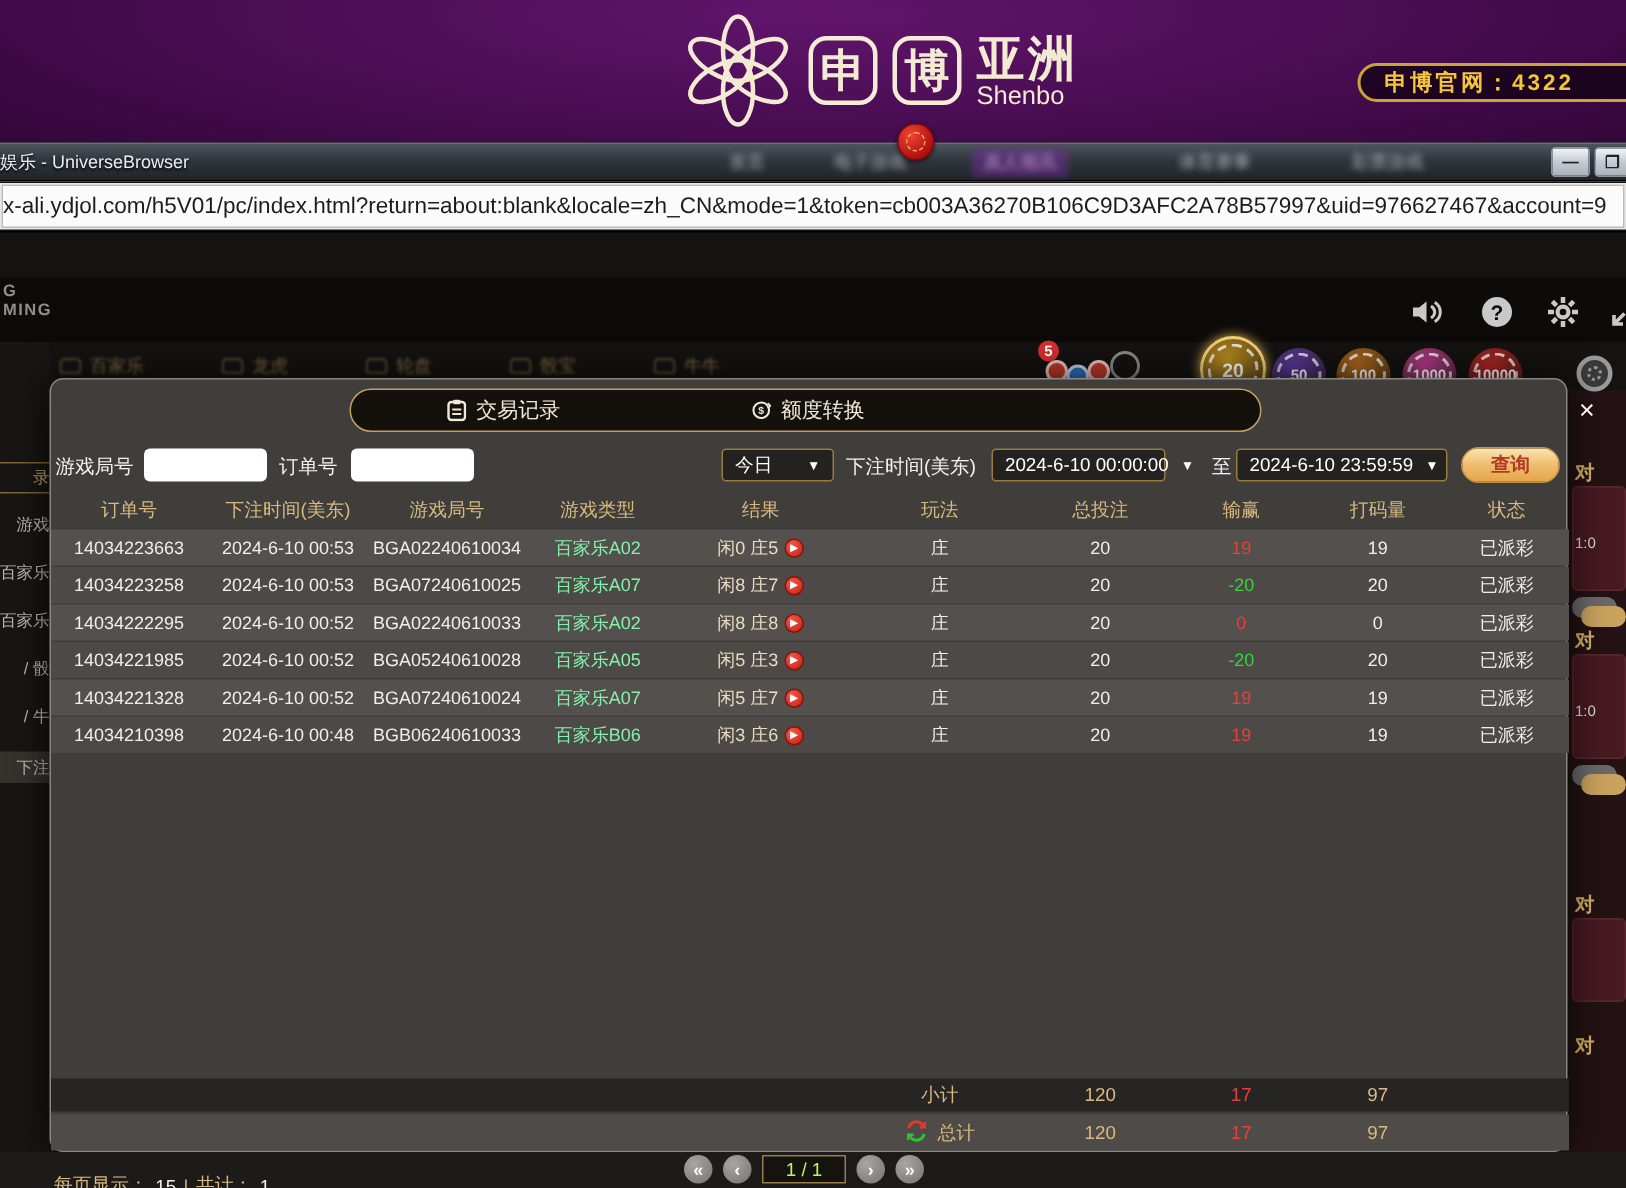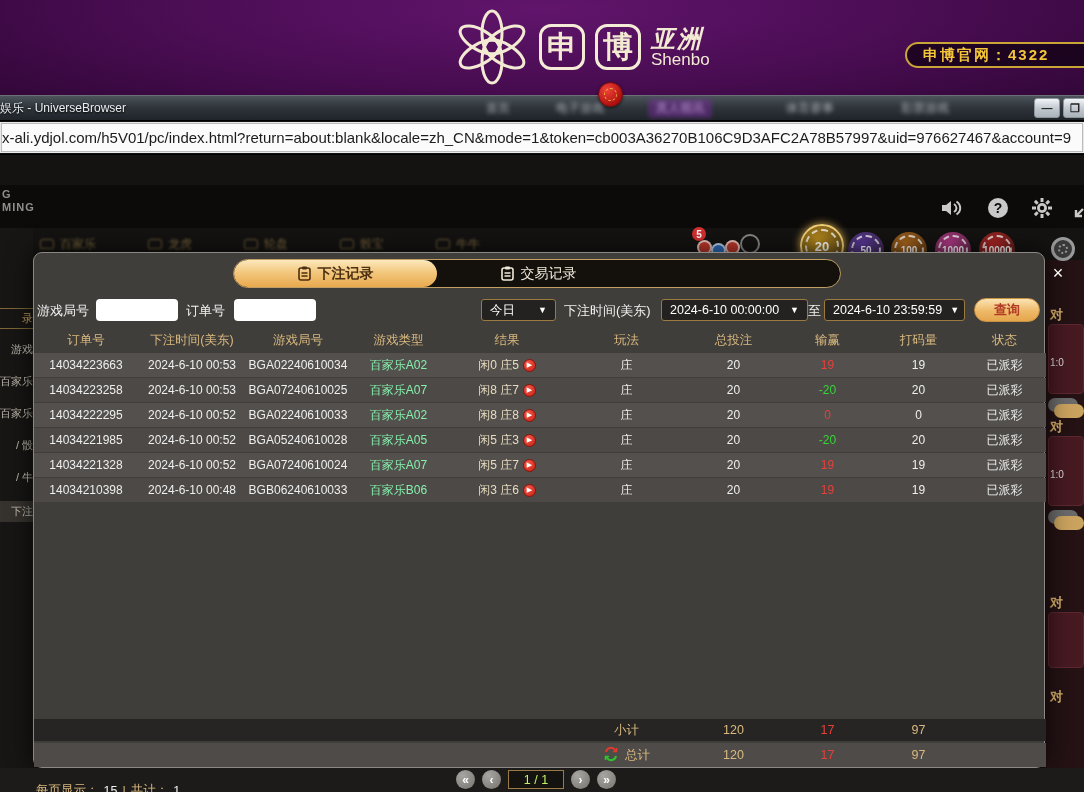--- a/index.html
+++ b/index.html
@@ -8,21 +8,21 @@
   .abs { position:absolute; }
   #stage { position:relative; width:1084px; height:792px; background:#000; }
 
   
   #banner { left:0; top:0; width:1084px; height:95px;
     background:radial-gradient(ellipse 75% 160% at 50% 10%, #61156c 0%, #4b0d54 45%, #2b0531 100%); }
   .brand { left:455px; top:2px; height:90px; display:flex; align-items:center; gap:10px; color:#f2ead2; }
   .brand-char { width:46px; height:46px; border:3px solid #f4ecd6; border-radius:12px;
     display:flex; align-items:center; justify-content:center; font-size:30px; font-weight:bold; }
   .brand-region { line-height:1; }
-  .brand-region .cn { font-size:24px; font-weight:bold; letter-spacing:2px;font-style:italic; }
+  .brand-region .cn { font-size:32px; font-weight:bold; letter-spacing:2px; }
   .brand-region .en { font-size:17px; }
   #official-pill { left:905px; top:42px; width:200px; height:26px; border:2px solid #c9a437;
     border-radius:13px; background:rgba(10,2,12,.65); color:#f3c63a; font-weight:bold;
     font-size:15px; letter-spacing:2px; display:flex; align-items:center; padding-left:16px; }
   #service-badge { left:598px; top:82px; width:25px; height:25px; border-radius:50%;
     background:radial-gradient(circle at 35% 30%, #f04438, #b01010 70%, #7d0a0a);
     border:1px solid #7d0a0a; z-index:30; box-shadow:0 1px 3px rgba(0,0,0,.6); }
   #service-badge::after{ content:""; position:absolute; inset:5px; border-radius:50%;
     border:1px dashed #f0c24a; opacity:.9; }
 
@@ -274,50 +274,50 @@
       <div class="rfrag small" style="top: 209px; z-index: 2;">1:0</div>
       <div class="rpill" style="top: 138px; left: 2px;"></div>
       <div class="rpill gold" style="top: 144px; left: 8px;"></div>
       <div class="rpill" style="top: 250px; left: 2px;"></div>
       <div class="rpill gold" style="top: 256px; left: 8px;"></div>
     </div>
 
   <div id="modal" class="abs">
 
     <div id="tabstrip" class="abs">
-        <div class="mtab active">
-          <svg class="ticon" viewBox="0 0 13 15">
-            <rect x="1" y="2" width="11" height="12" rx="2" fill="none" stroke="currentColor" stroke-width="1.6"></rect>
-            <rect x="4" y="0.5" width="5" height="3" rx="1" fill="currentColor"></rect>
-            <path d="M3.5 7h6M3.5 10h6" stroke="currentColor" stroke-width="1.4"></path>
-          </svg>
-          <span>下注记录</span>
-        </div>
         <div class="mtab">
           <svg class="ticon" viewBox="0 0 13 15">
             <rect x="1" y="2" width="11" height="12" rx="2" fill="none" stroke="currentColor" stroke-width="1.6"></rect>
             <rect x="4" y="0.5" width="5" height="3" rx="1" fill="currentColor"></rect>
             <path d="M3.5 7h6M3.5 10h6" stroke="currentColor" stroke-width="1.4"></path>
           </svg>
           <span>交易记录</span>
+        </div>
+        <div class="mtab">
+          <svg class="ticon" viewBox="0 0 15 15">
+            <circle cx="7.5" cy="7.5" r="6" fill="none" stroke="currentColor" stroke-width="1.6"></circle>
+            <text x="7.5" y="10.5" font-size="8" text-anchor="middle" fill="currentColor" font-weight="bold">$</text>
+            <path d="M12.5 2l2 2-2 2" fill="none" stroke="currentColor" stroke-width="1.3"></path>
+          </svg>
+          <span>额度转换</span>
         </div>
       </div>
     <div id="modal-close" class="abs">×</div>
 
     <div id="filters" class="abs">
       <span class="flabel" style="left:3px;">游戏局号</span>
       <input class="finput" style="left: 62px;" value="">
       <span class="flabel" style="left:152px;">订单号</span>
       <input class="finput" style="left: 200px;" value="">
       <div class="fselect" style="left:447px; width:75px;">
         <span>今日</span>
           <span class="caret">▼</span>
       </div>
       <span class="flabel" style="left:530px;">下注时间(美东)</span>
-      <div class="fselect" style="left:627px; width:147px;">
+      <div class="fselect" style="left:627px; width:116px;">
         <span>2024-6-10 00:00:00</span>
           <span class="caret">▼</span>
       </div>
       <span class="flabel" style="left:774px;">至</span>
       <div class="fselect" style="left:790px; width:141px;">
         <span>2024-6-10 23:59:59</span>
           <span class="caret">▼</span>
       </div>
       <div id="search-btn">查询</div>
     </div>

